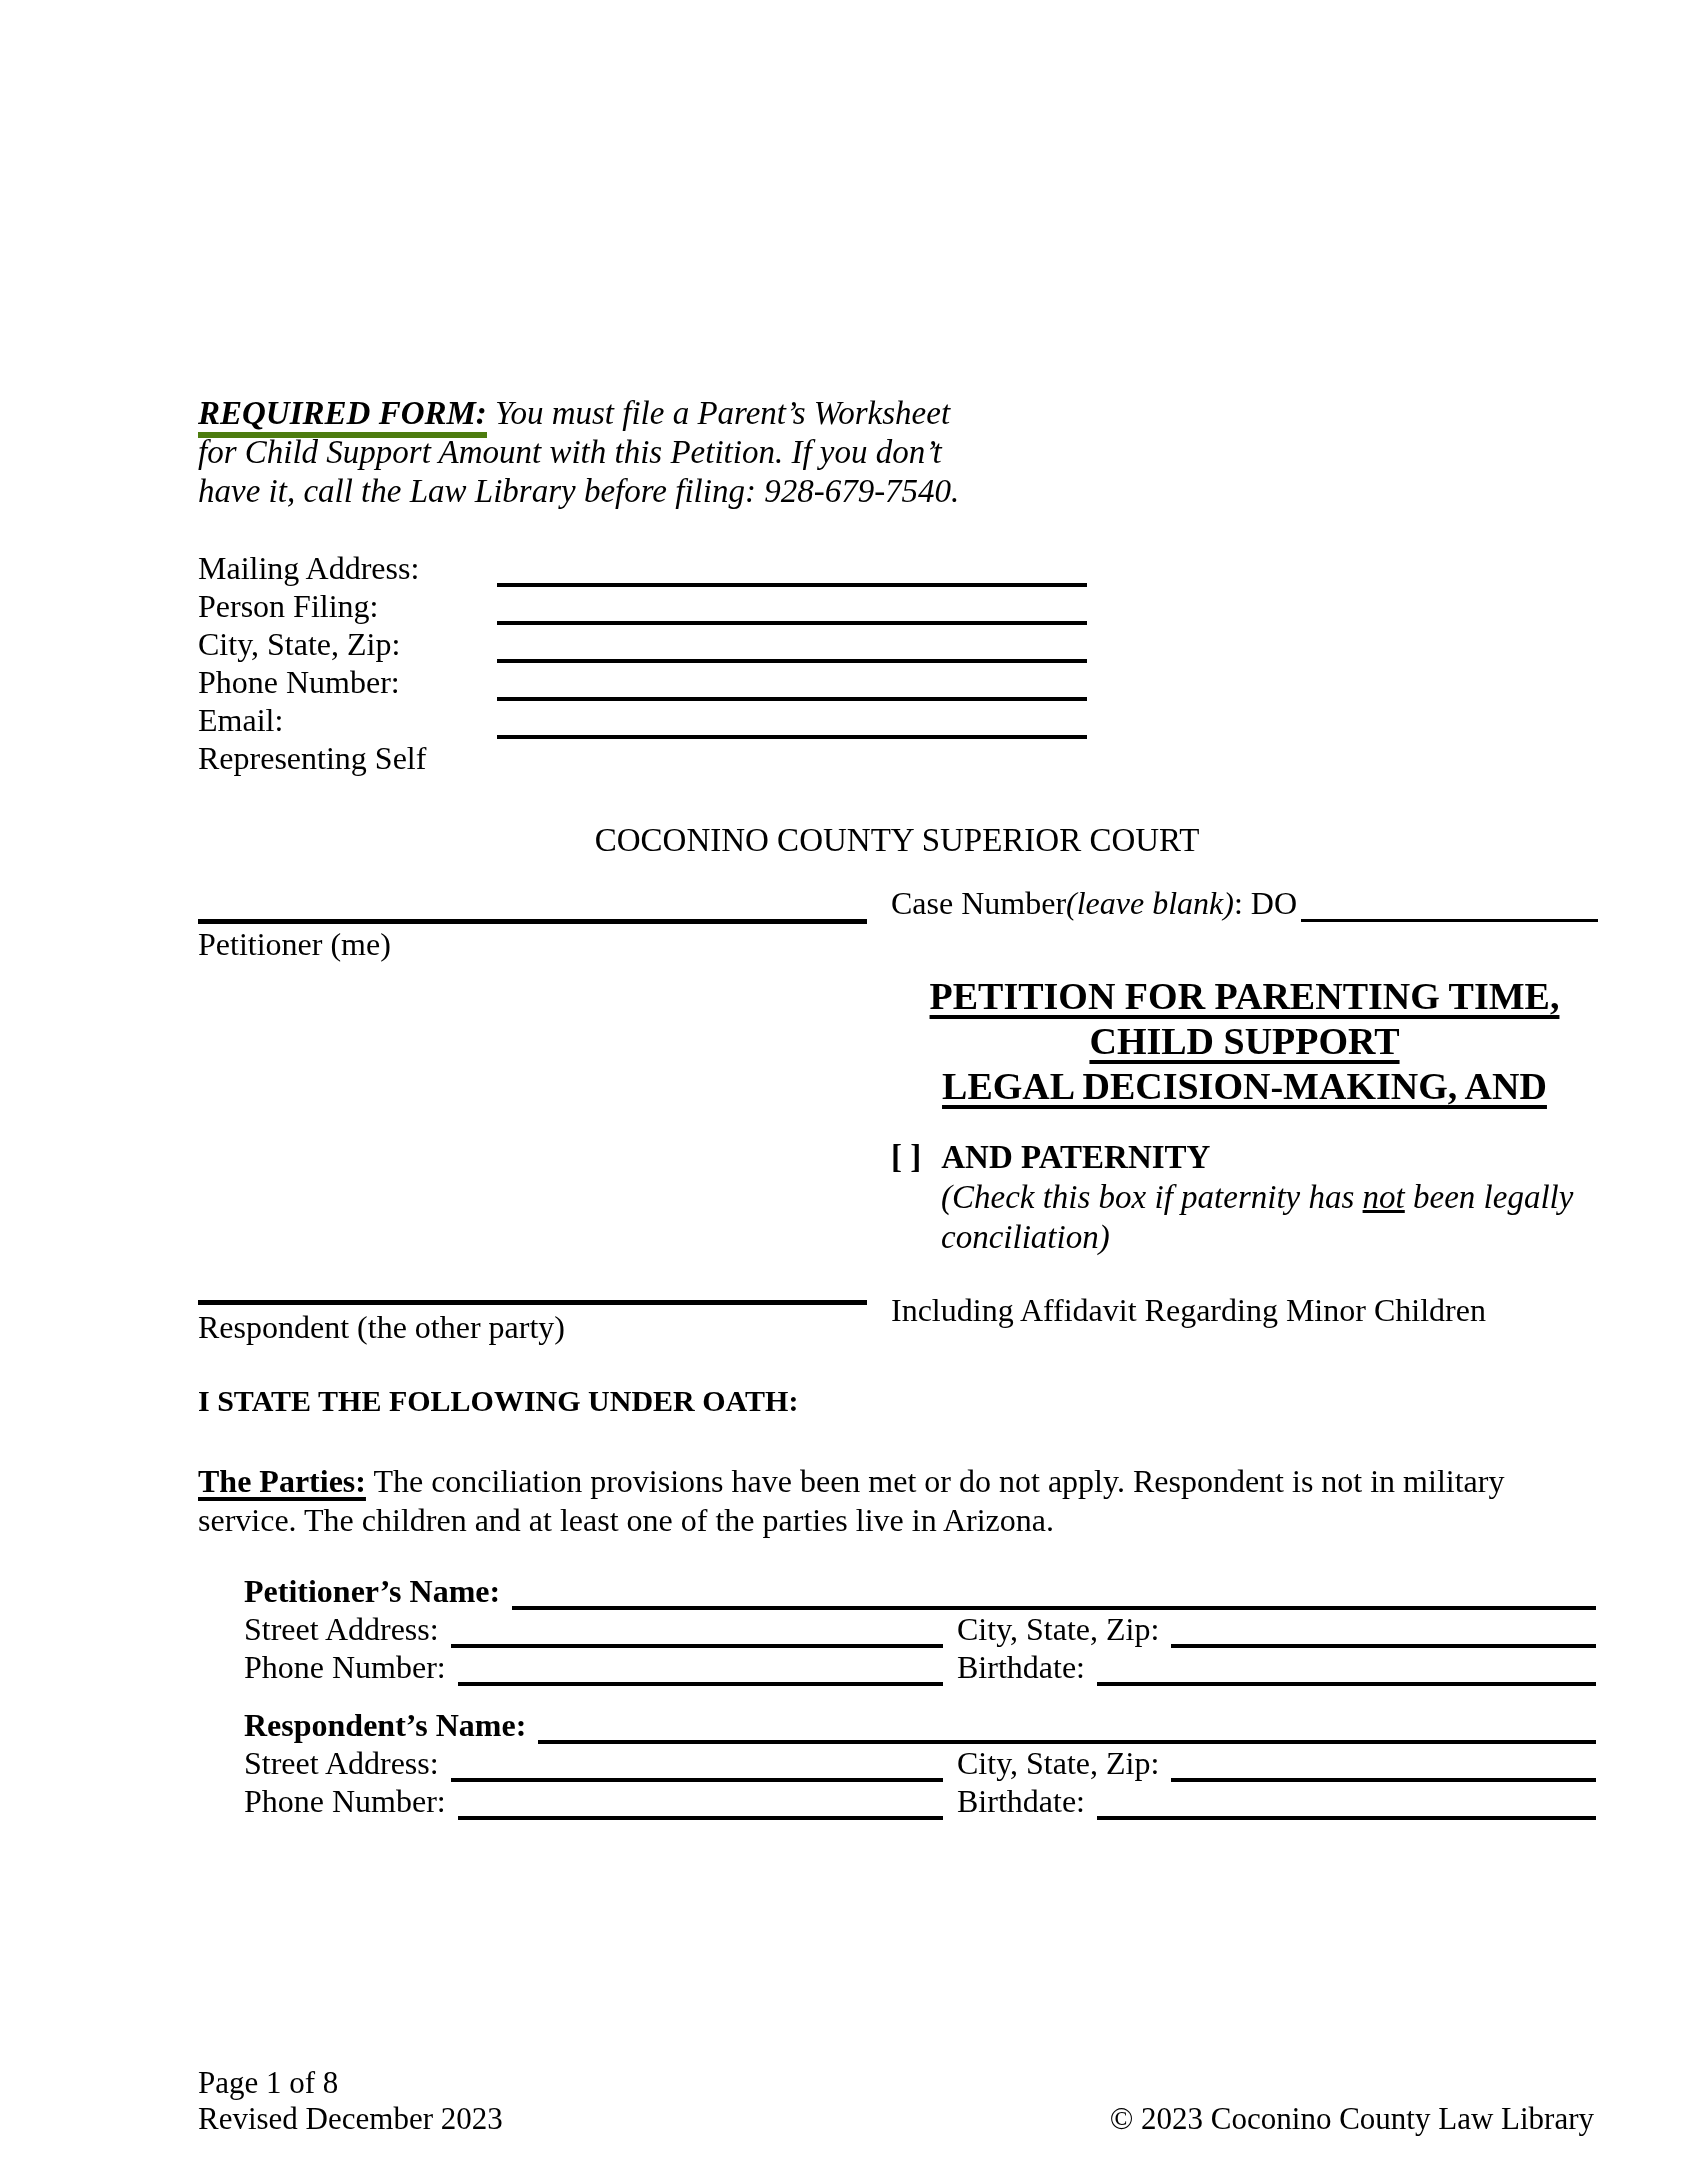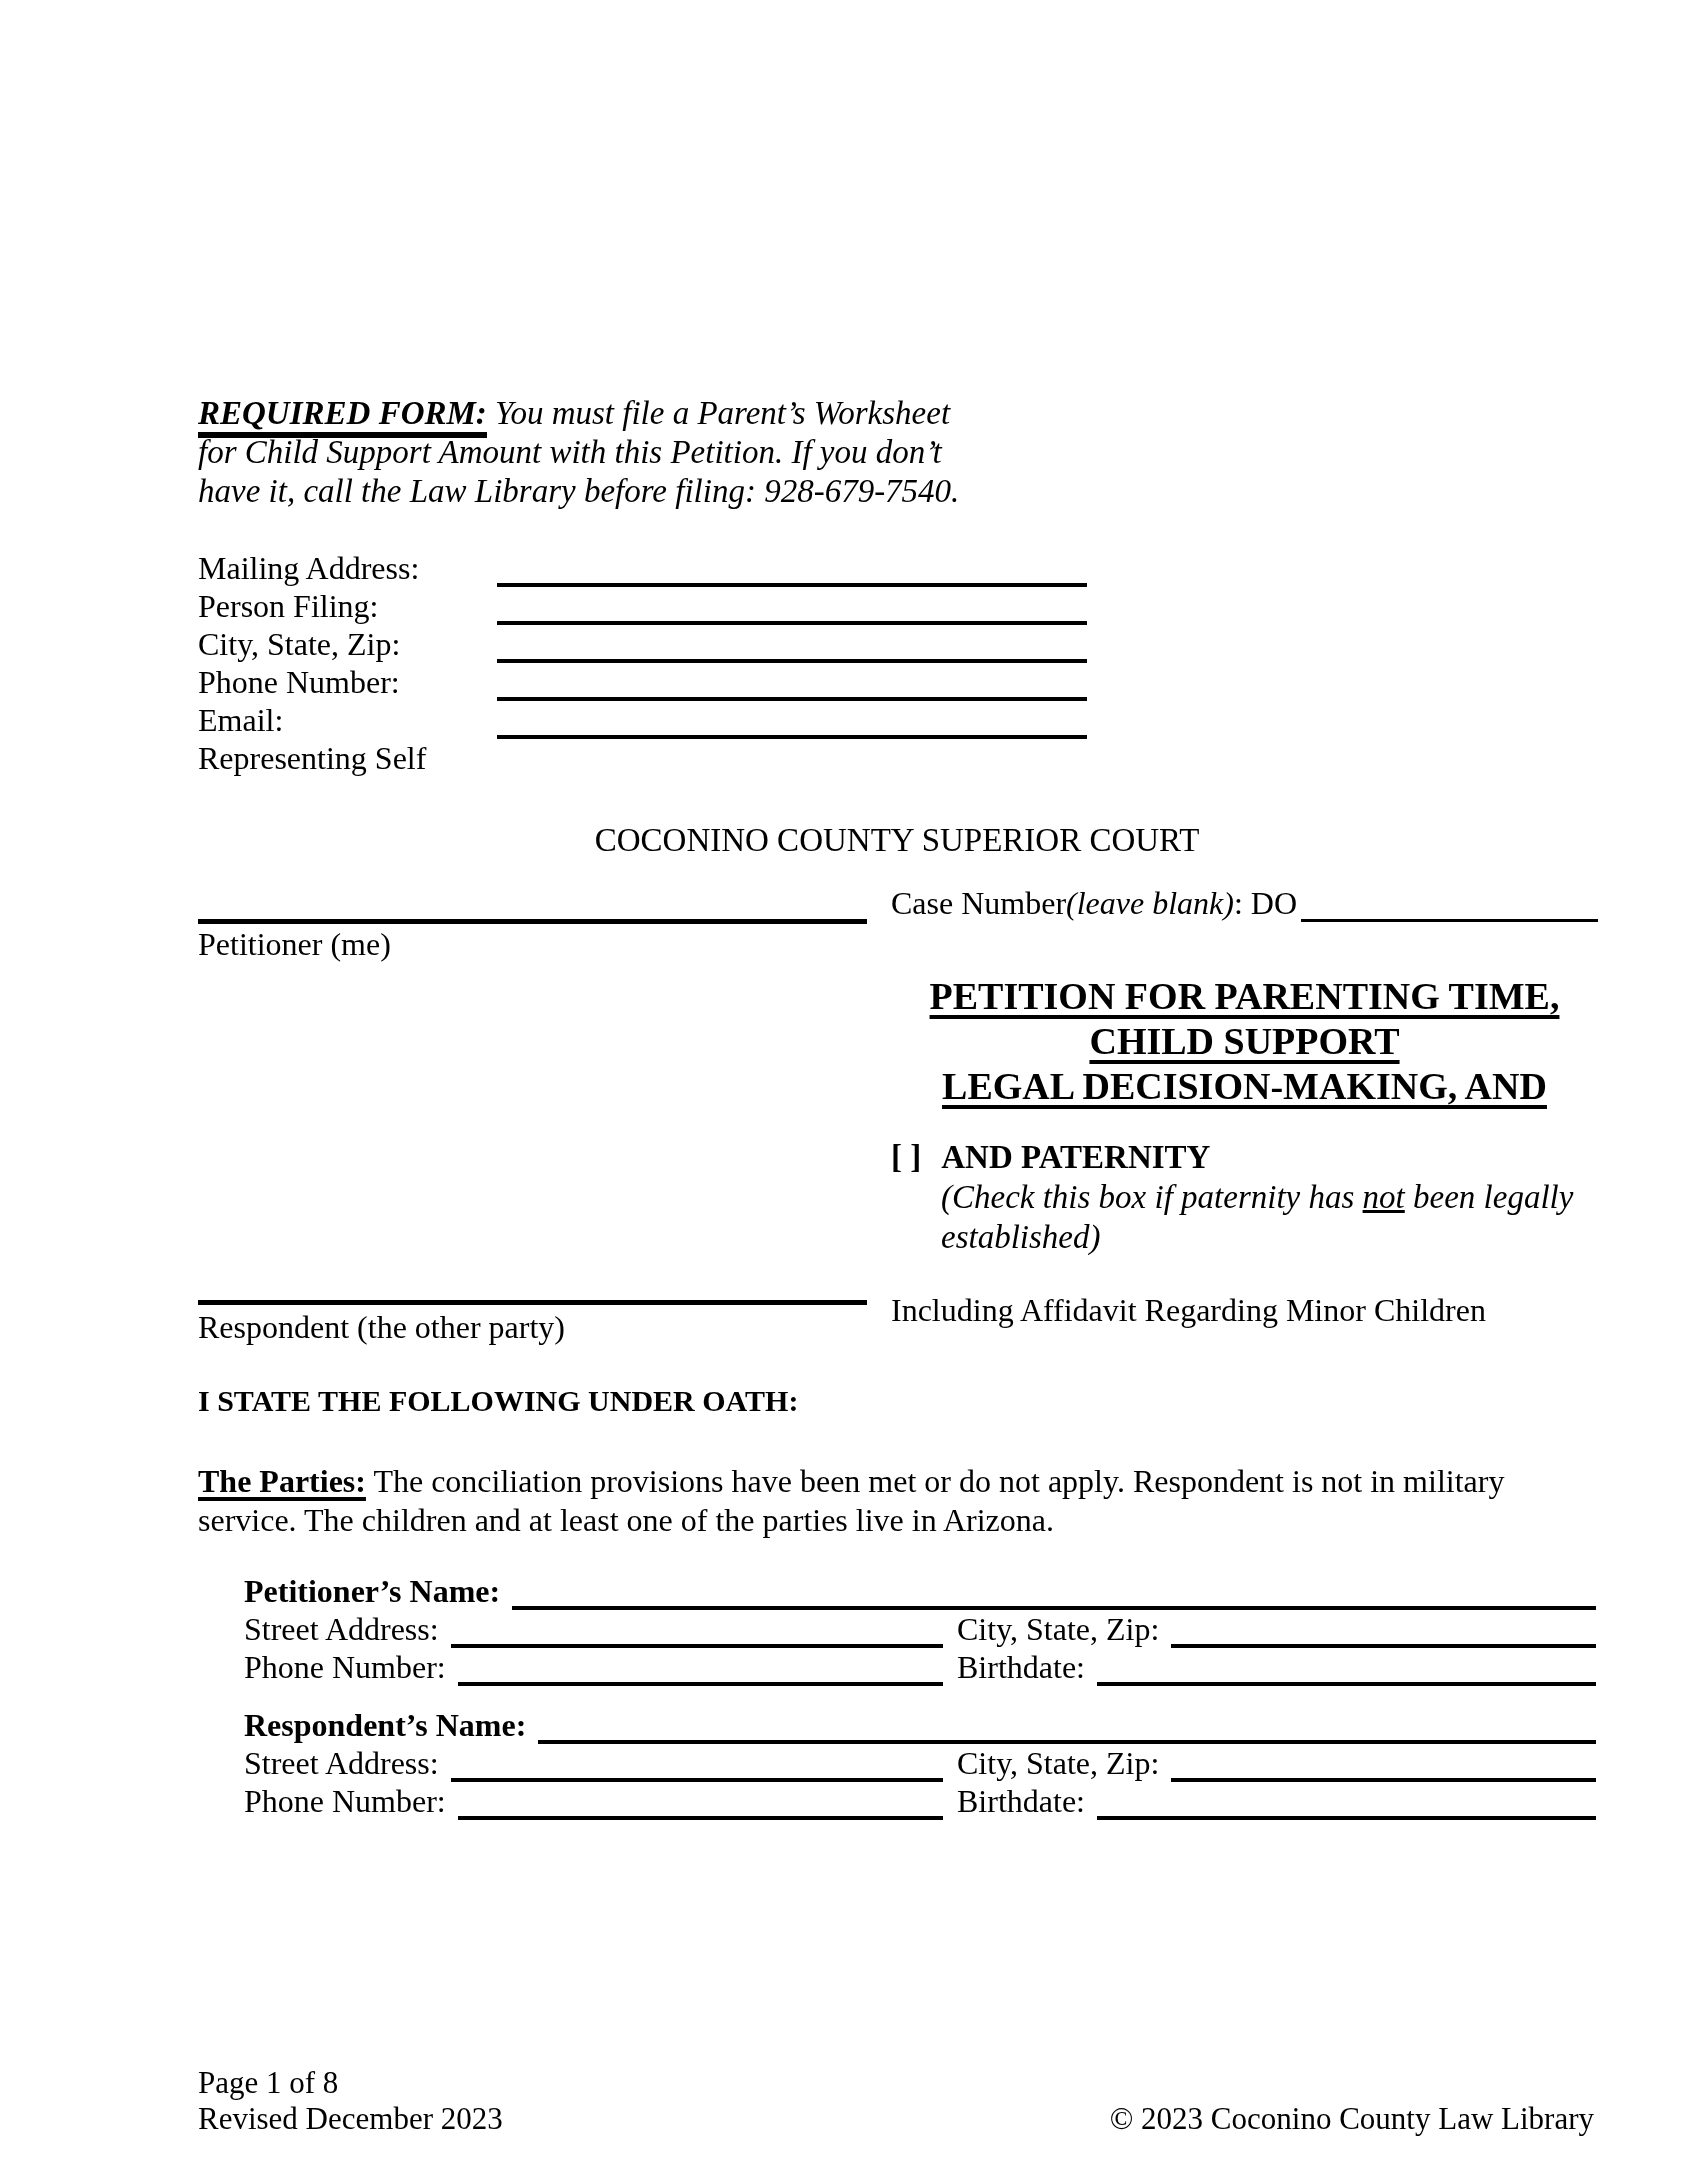--- a/index.html
+++ b/index.html
@@ -14,21 +14,21 @@
     overflow:hidden;
   }
 
   
   .sec-notice {
     position:absolute; left:198px; top:394px; width:812px;
     font-style:italic; font-size:33px; line-height:39px;
   }
   .notice-head {
     font-weight:bold;
-    border-bottom:6px solid #000000;
+    border-bottom:6px solid #4d7c0f;
     padding-bottom:1px;
   }
 
   
   .sec-filer { position:absolute; left:198px; top:550px; width:903px; }
   .f-row { display:flex; height:38px; line-height:37px; }
   .f-label { width:299px; flex:none; }
   .bl { border-bottom:4px solid #000; height:33px; }
   .f-line { width:590px; flex:none; }
 
@@ -143,21 +143,21 @@
       <div><span class="u-title">LEGAL DECISION-MAKING, AND</span></div>
     </div>
 
     <div class="cap-pat">
       <div class="pat-row">
         <span class="pat-box">[ ]</span>
         <span>AND PATERNITY</span>
       </div>
       <div class="pat-note">
         <span>(Check this box if paternity has </span><span class="u-not">not</span><span> been legally</span><br>
-        <span>established)</span>
+        <span>conciliation)</span>
       </div>
     </div>
 
     <div class="cap-resp-line"></div>
     <div class="cap-resp-label">Respondent (the other party)</div>
 
     <div class="cap-including">Including Affidavit Regarding Minor Children</div>
   </div>
 
   <div class="sec-oath">I STATE THE FOLLOWING UNDER OATH:</div>

